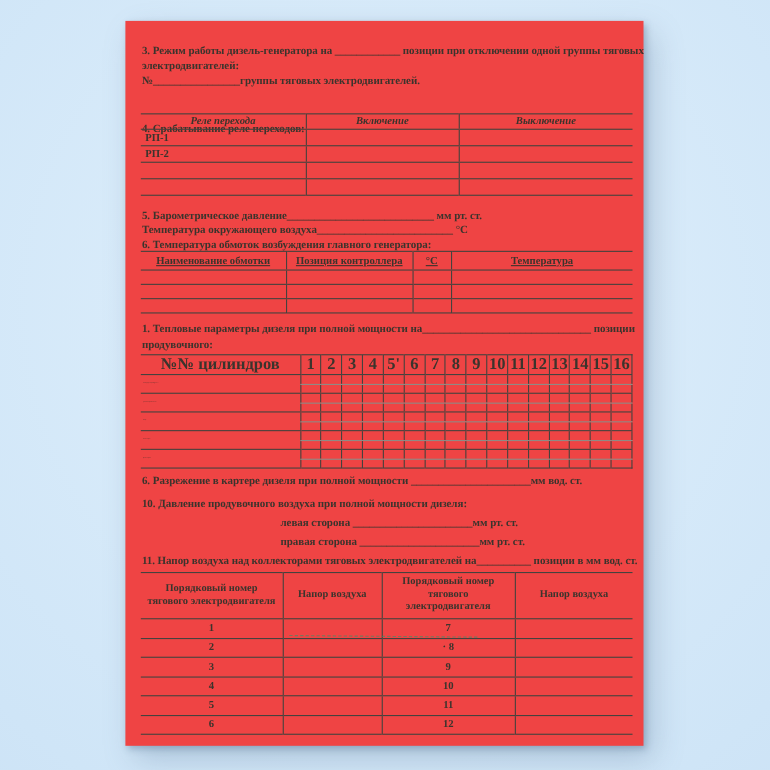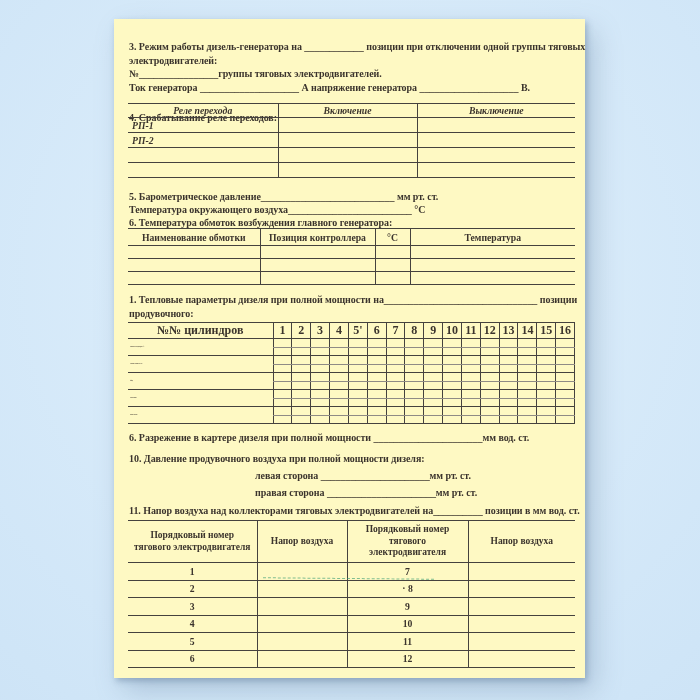--- a/index.html
+++ b/index.html
@@ -3,21 +3,21 @@
 <meta charset="utf-8">
 <style>
   html,body{margin:0;padding:0;}
   body{
     width:700px;height:700px;overflow:hidden;position:relative;
     background:radial-gradient(130% 130% at 50% 40%, #e0f0fc 0%, #cfe5f7 55%, #c3daf0 100%);
     font-family:"Liberation Serif", serif;
   }
   .page{
     position:absolute;left:114px;top:19px;width:471px;height:659px;
-    background:#fef9c3;
+    background:#ef4444;
     box-shadow:2px 3px 6px rgba(96,125,155,.45), 9px 12px 26px rgba(96,125,155,.33);
   }
   .tl{
     position:absolute;left:15px;
     font-size:10px;font-weight:600;color:#3b342d;
     white-space:nowrap;line-height:13px;letter-spacing:-0.05px;
   }
   .indent{left:141px;}
   table.t{
     position:absolute;left:14px;width:447px;table-layout:fixed;
@@ -28,28 +28,28 @@
     border-left:1.1px solid #45423e;border-bottom:1.1px solid #45423e;
     padding:0 2px;color:#3b342d;overflow:hidden;
     font-weight:600;text-align:center;vertical-align:middle;
   }
   .t th:first-child,.t td:first-child{border-left:none;}
   .t tr:last-child td{border-bottom:none;}
   
   #t-relay{top:84px;}
   #t-relay th{height:13px;font-size:9.7px;font-style:italic;}
   #t-relay td{height:14px;font-size:9.7px;}
-  #t-relay td:first-child{text-align:left;padding-left:4px;font-style:italic;}
+  #t-relay td:first-child{text-align:left;padding-left:4px;}
   
   #t-winding{top:209px;}
-  #t-winding th{height:16px;font-size:9.7px;}
+  #t-winding th{height:16px;font-size:9.7px;text-decoration:underline;}
   #t-winding td{height:12px;font-size:9px;}
   
   #t-cyl{top:303px;border-right:1.1px solid #45423e;}
-  #t-cyl th{height:14px;font-size:12px;padding:0 1px;margin-top:44px;}
+  #t-cyl th{height:14px;font-size:15px;padding:0 1px;margin-top:44px;}
   #t-cyl td.lab{font-size:9.2px;text-align:left;padding-left:2px;border-left:none;}
   #t-cyl tr.subA td{height:7.5px;line-height:0;font-size:1px;}
   #t-cyl tr.subB td{height:7.5px;line-height:0;font-size:1px;}
   #t-cyl tr.subA td:not(.lab){border-bottom:1px solid #8f8b85;}
   #t-cyl tr.subB td:first-child{border-left:1.1px solid #45423e;}
   #t-cyl tr:last-child td{border-bottom:none;}
   
   #t-air{top:501px;}
   #t-air th{height:41px;font-size:9.5px;line-height:11.5px;padding:0 6px;}
   #t-air td{height:16.5px;font-size:9.7px;}
@@ -60,21 +60,20 @@
   }
 </style>
 </head>
 <body>
 
 <div class="page">
 
   <div class="tl" style="top:21px">3. Режим работы дизель-генератора на ____________ позиции при отключении одной группы тяговых</div>
   <div class="tl" style="top:35px">электродвигателей:</div>
   <div class="tl" style="top:48px">№________________группы тяговых электродвигателей.</div>
-  <div class="tl" style="top:62px">Ток генератора ____________________ А напряжение генератора ____________________ В.</div>
   <div class="tl" style="top:92px">4. Срабатывание реле переходов:</div>
 
   <table class="t" id="t-relay">
     <colgroup>
         <col style="width:150px">
         <col style="width:139px">
         <col>
       </colgroup>
   <thead>
         <tr>

